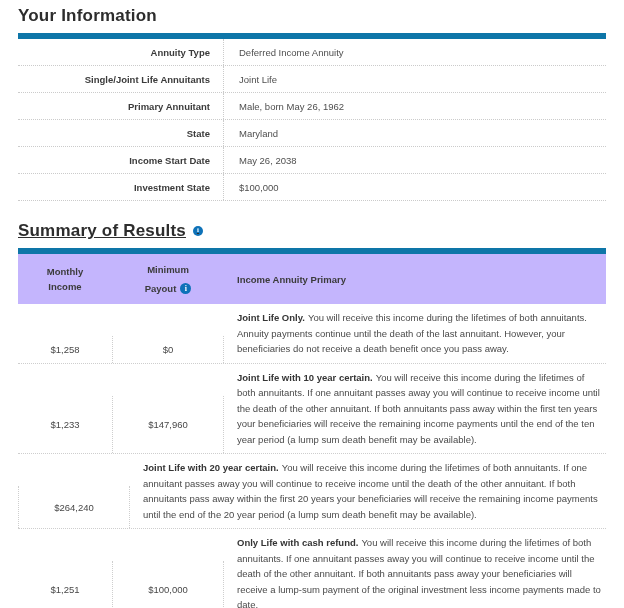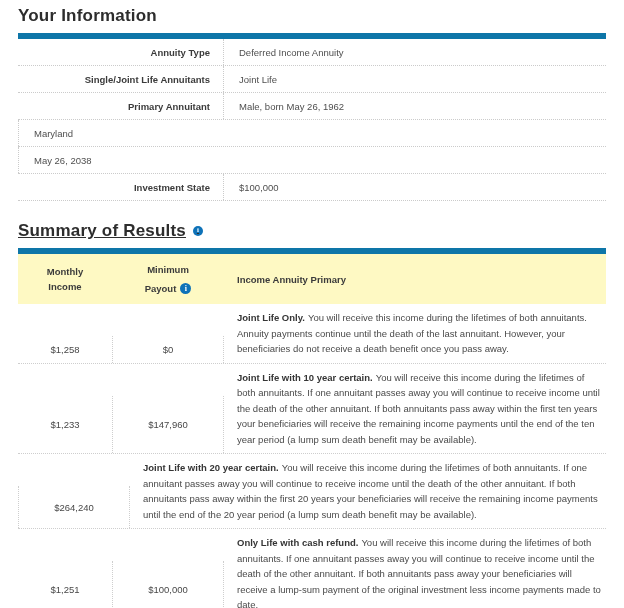--- a/index.html
+++ b/index.html
@@ -70,21 +70,21 @@
     flex: 0 0 auto;
   }
   .title-info-icon { width: 10px; height: 10px; margin-left: 7px; font-size: 7px; }
   .payout-info-icon { margin-left: 4px; }
 
   
   .results-table { width: 100%; }
   .results-header {
     display: flex;
     height: 50px;
-    background: #fef9c3;
+    background: #c4b5fd;
   }
   .hdr-cell {
     font-weight: bold;
     font-size: 9.5px;
     color: #3b3b3b;
     display: flex;
     flex-direction: column;
     align-items: center;
     justify-content: center;
   }
@@ -140,23 +140,25 @@
     </div>
     <div class="info-row">
       <div class="info-label">Single/Joint Life Annuitants</div>
       <div class="info-value">Joint Life</div>
     </div>
     <div class="info-row">
       <div class="info-label">Primary Annuitant</div>
       <div class="info-value">Male, born May 26, 1962</div>
     </div>
     <div class="info-row">
+      <div class="info-label">State</div>
       <div class="info-value">Maryland</div>
     </div>
     <div class="info-row">
+      <div class="info-label">Income Start Date</div>
       <div class="info-value">May 26, 2038</div>
     </div>
     <div class="info-row">
       <div class="info-label">Investment State</div>
       <div class="info-value">$100,000</div>
     </div>
   </div>
 
   <h1 class="section-title title-second">
     <span>Summary of Results</span>

